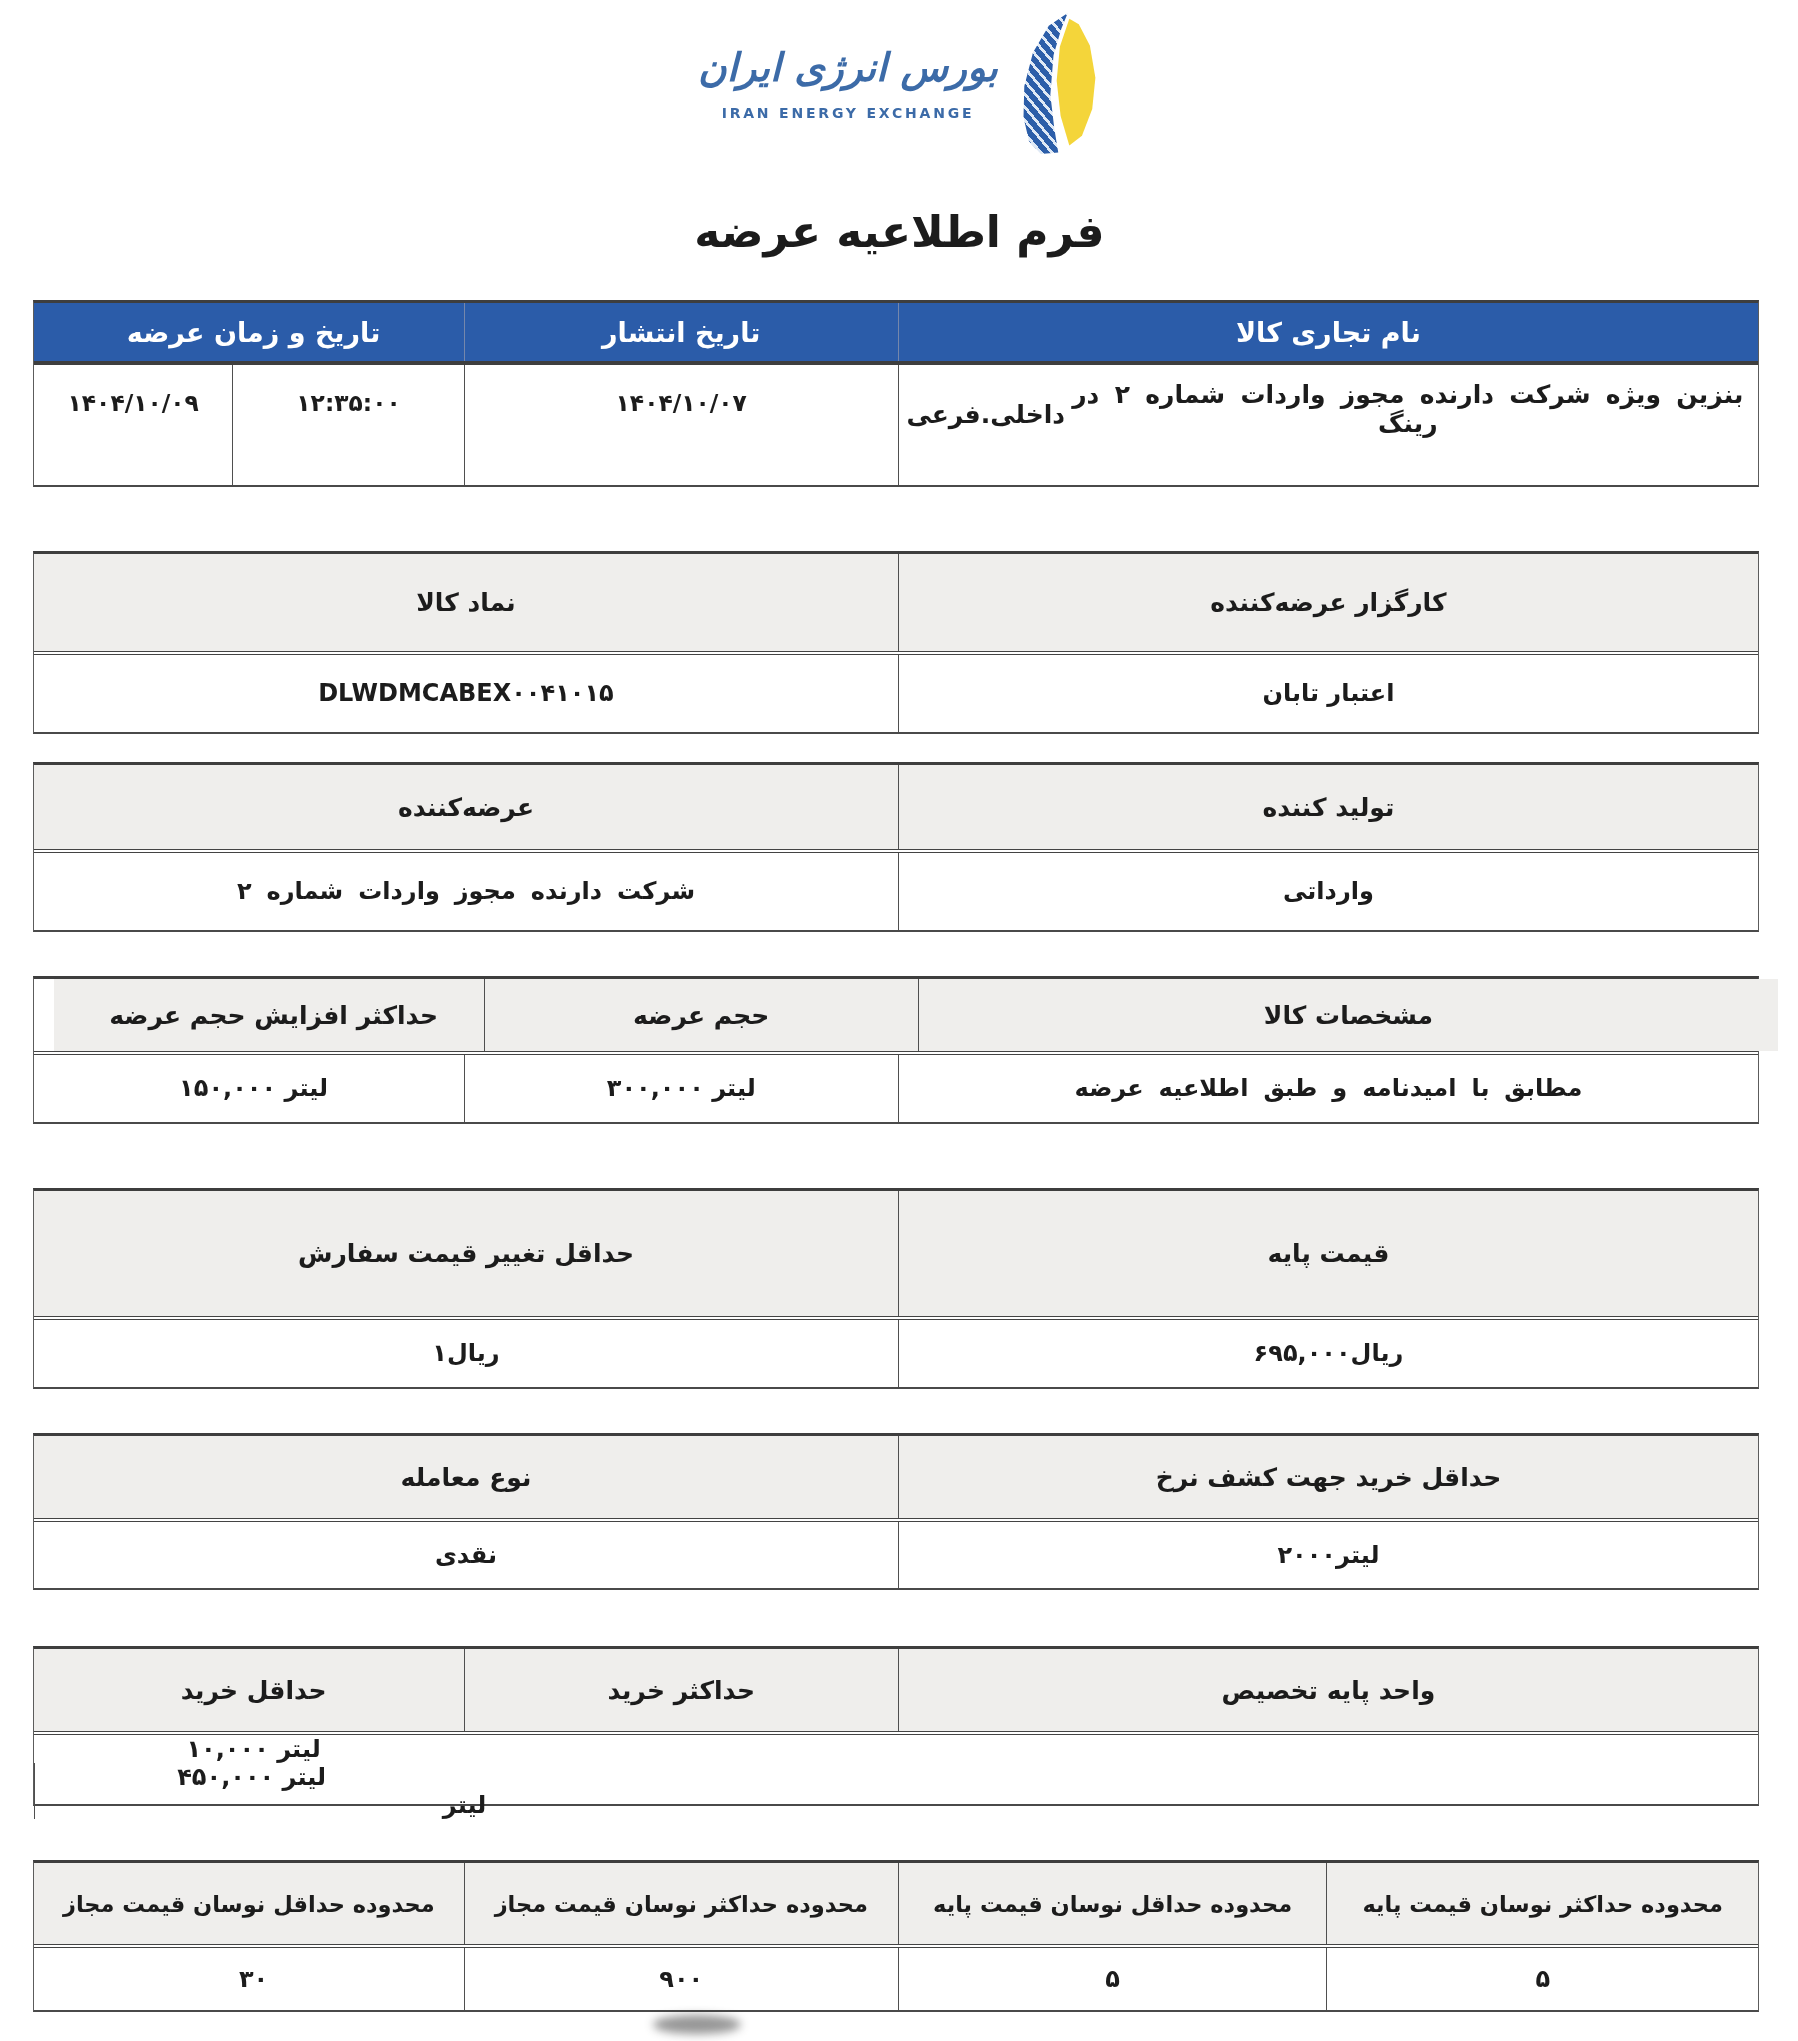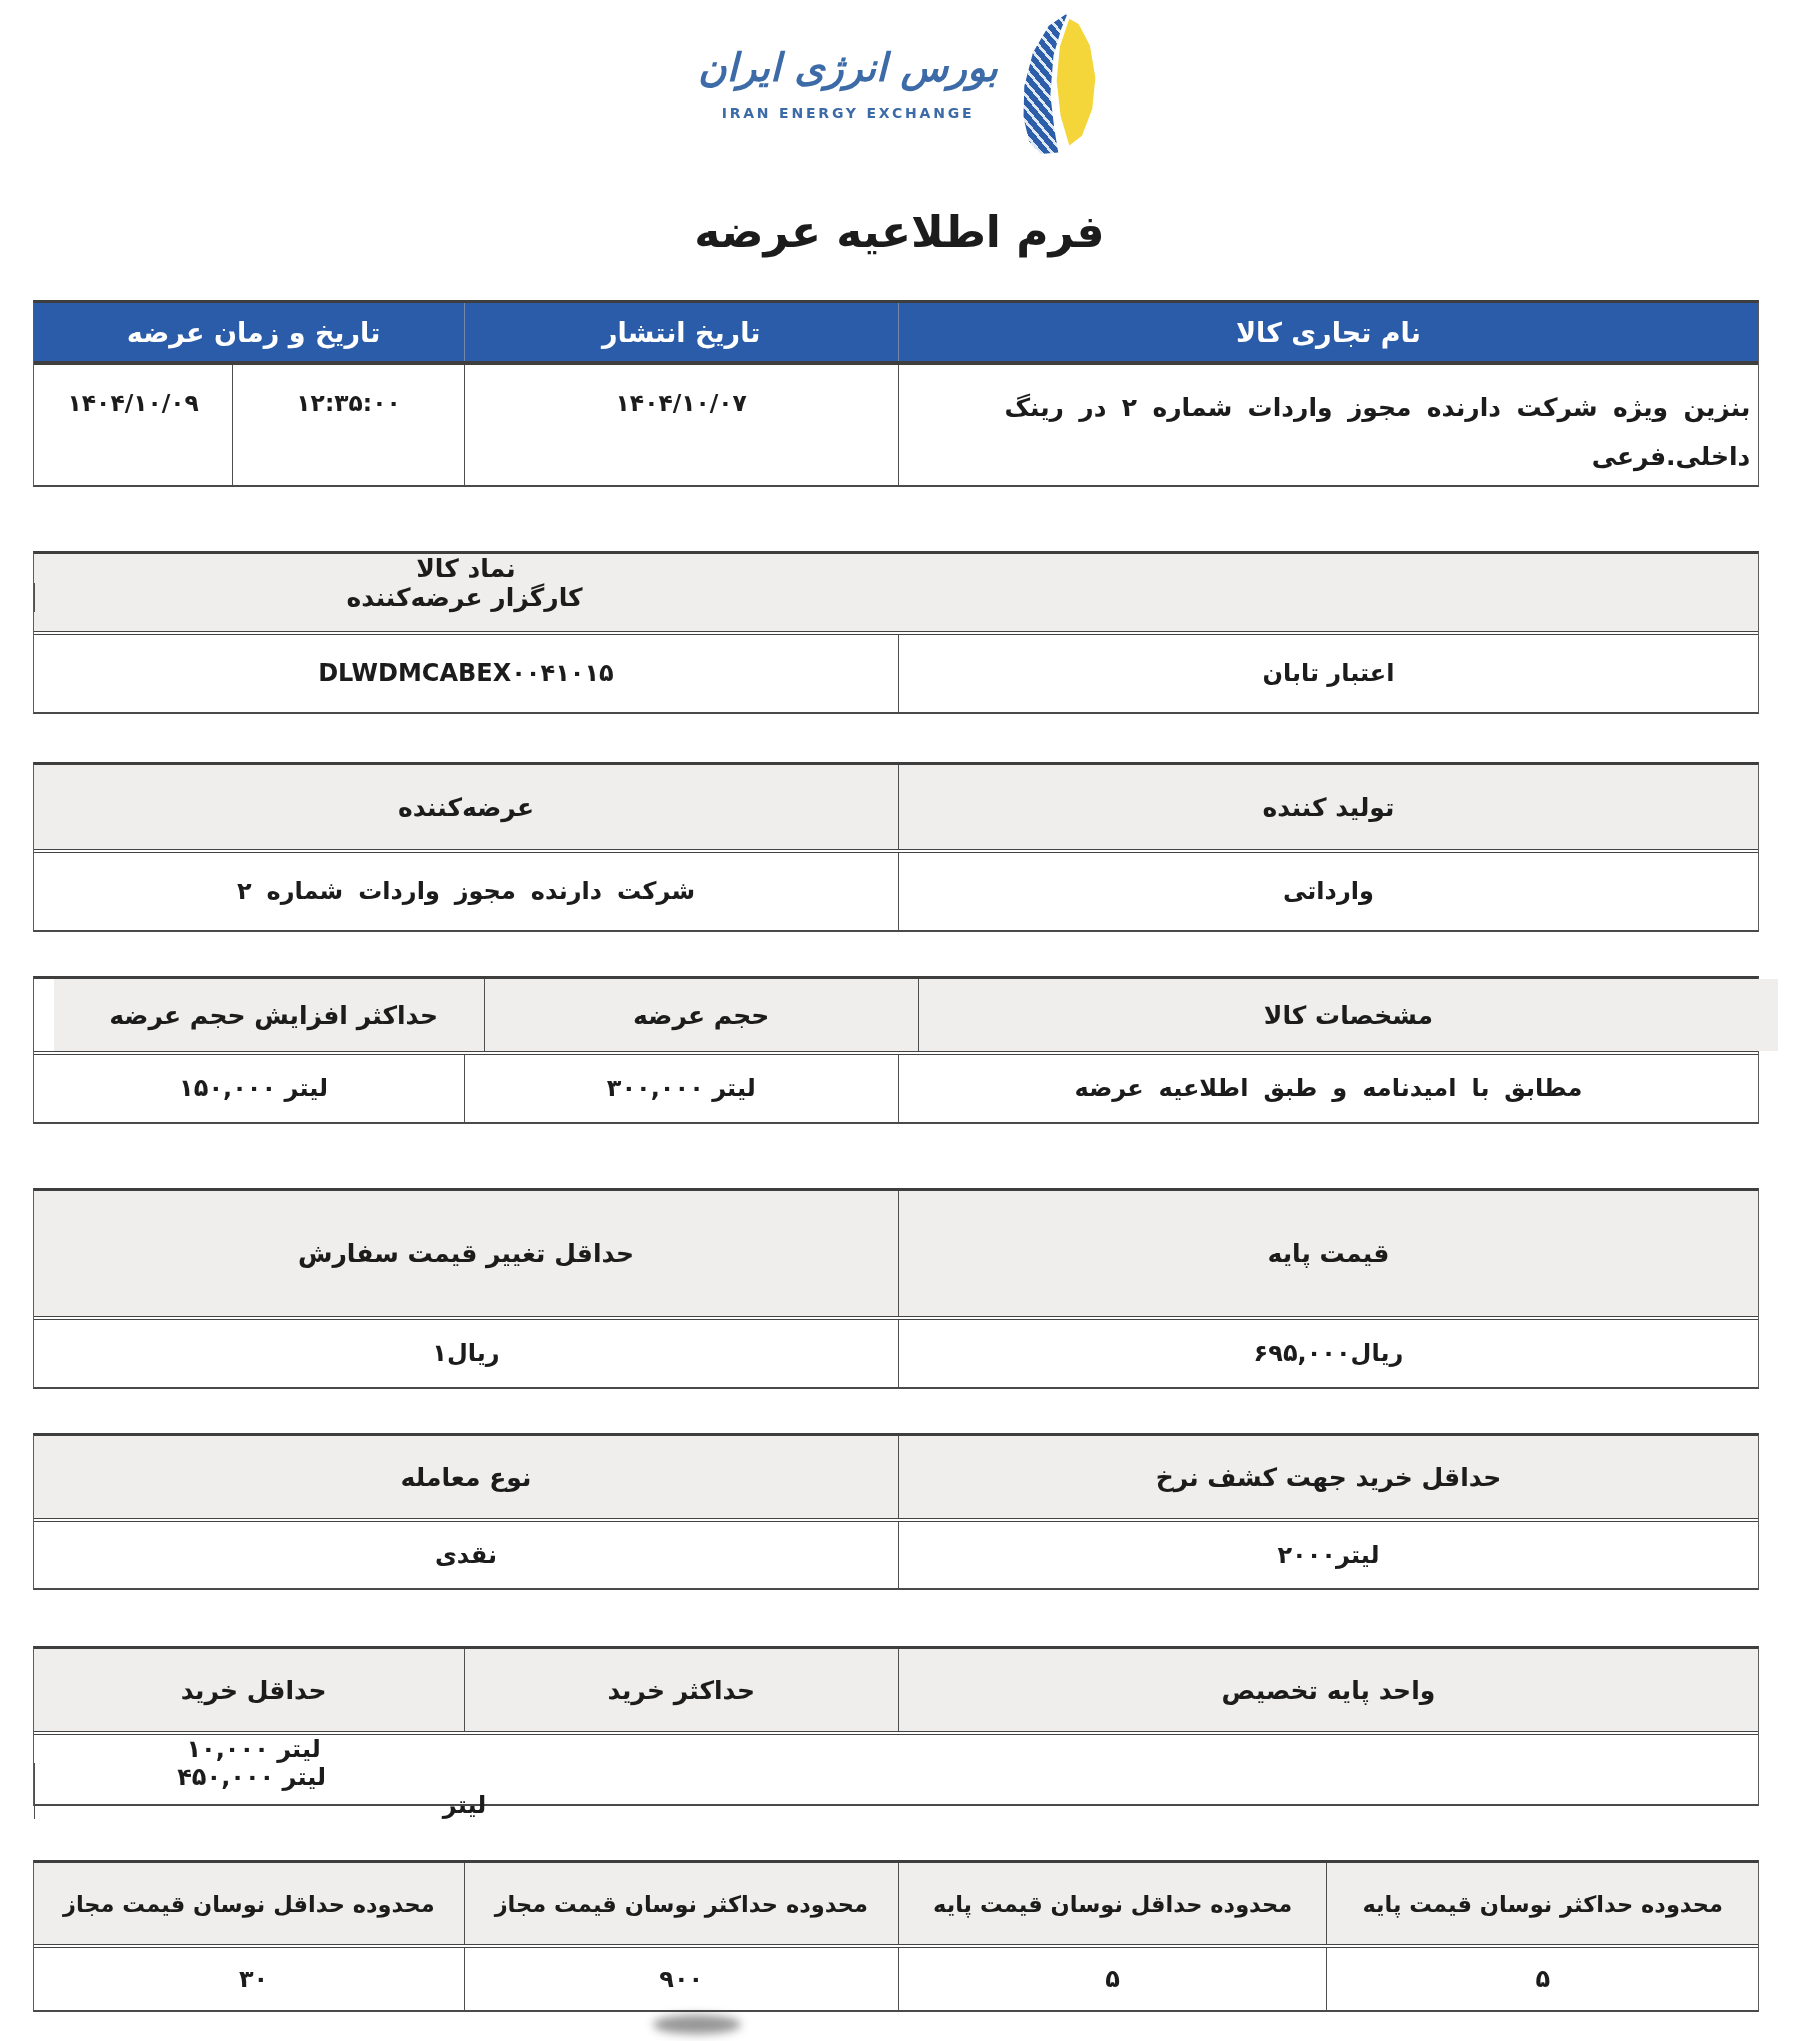--- a/index.html
+++ b/index.html
@@ -41,30 +41,30 @@
   .tdiv-blue { height:3.7px; background:#3e3e3e; }
 
   .w12 { width:11.51%; } .w13 { width:13.41%; }
   .w25a { width:24.92%;padding-left:17px; } .w25b { width:25.19%; }
   .w25c { width:24.86%; } .w25d { width:25.03%; }
   .w50 { width:49.89%; } .w50l { width:50.11%; }
 
   #t1 { top:300px; } #t2 { top:551px; } #t3 { top:762px; } #t4 { top:976px; }
   #t5 { top:1188px; } #t6 { top:1433px; } #t7 { top:1646px; } #t8 { top:1860px; }
   #t1 .brow { height:58px; }  #t1 .drow { height:120px; }
-  #t2 .hrow { height:77px;flex-direction:column; }  #t2 .drow { height:77px; }
+  #t2 .hrow { height:97px; }  #t2 .drow { height:77px; }
   #t3 .hrow { height:84px; }  #t3 .drow { height:77px; }
   #t4 .hrow { height:72px;margin-left:20px; }  #t4 .drow { height:67px; }
   #t5 .hrow { height:125px; } #t5 .drow { height:67px; }
   #t6 .hrow { height:82px; }  #t6 .drow { height:66px; }
   #t7 .hrow { height:82px; }  #t7 .drow { height:69px;flex-direction:column; }
   #t8 .hrow { height:81px; }  #t8 .drow { height:62px; }
 
   #t1 .drow .cell { align-items:flex-start; padding-top:24px; font-size:23.4px; }
-  .name-cell { flex-direction:column; padding-top:15px !important; font-size:25px !important; }
+  .name-cell { flex-direction:row; padding-top:15px !important; font-size:25px !important; }
   .name-cell .nline { display:block; }
   .name-cell .nline + .nline { margin-top:20.6px; }
   .sp { word-spacing:6.6px; }
   #t8 .hrow .cell { font-size:22.5px; padding:0 0; }
   .drow .cell { font-size:24px; }
 
   .smudge { position:absolute; left:653px; top:2015px; width:88px; height:19px;
     background:#2f2f2f; opacity:.5; filter:blur(4.7px); border-radius:50%; }
 </style>
 </head>

